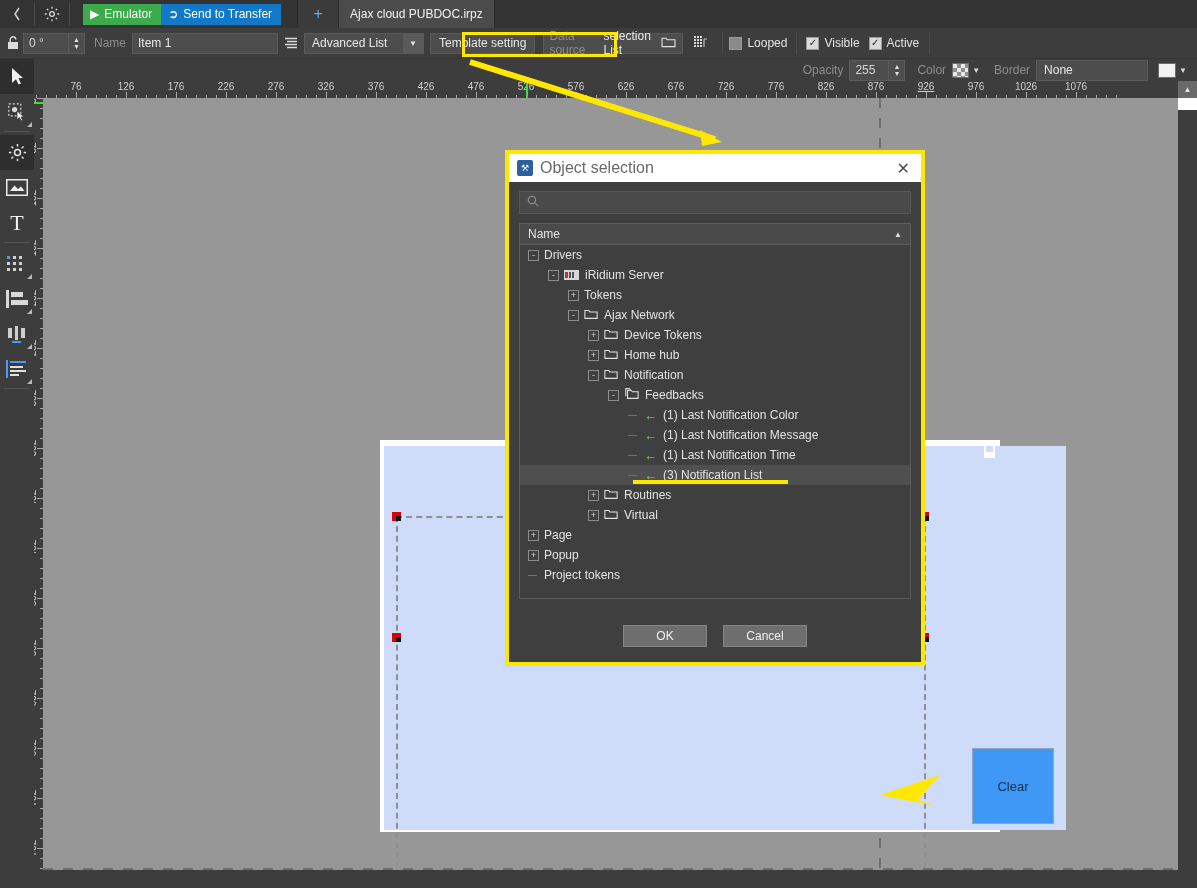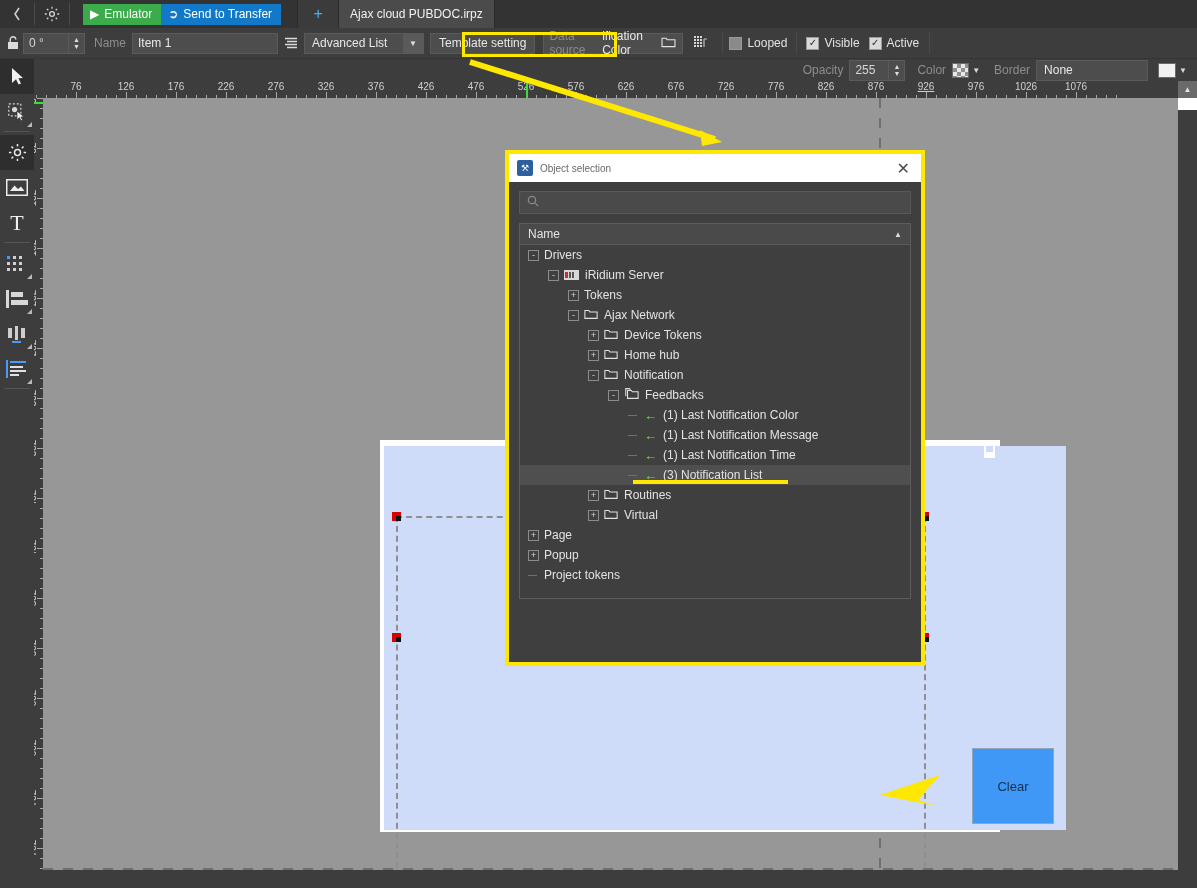--- a/index.html
+++ b/index.html
@@ -218,21 +218,21 @@
   }
   .dlg-title {
     height: 28px; background: #ffffff; display: flex; align-items: center;
     padding: 0 4px 0 8px;
   }
   .dlg-ico {
     width: 16px; height: 16px; background: #2c5f9e; border-radius: 2px;
     display: flex; align-items: center; justify-content: center; color: #fff; font-size: 9px;
     margin-right: 7px;
   }
-  .dlg-title-text { color: #6a6a6a; font-size: 10px; }
+  .dlg-title-text { color: #6a6a6a; font-size: 16px; }
   .dlg-close { margin-left: auto; color: #4a4a4a; font-size: 16px; padding: 0 7px; }
   .dlg-body { padding: 9px 10px 0 10px; }
   .search-box {
     height: 23px; background: #4a4a4a; border: 1px solid #585858;
     display: flex; align-items: center; padding-left: 7px; color: #8d8d8d;
   }
   .col-header {
     margin-top: 9px; height: 22px; background: #4a4a4a; border: 1px solid #5c5c5c;
     display: flex; align-items: center; padding: 0 8px; color: #e4e4e4; font-size: 12px;
   }
@@ -334,21 +334,21 @@
     <div class="combo" style="width:120px">
       <span>Advanced List</span>
       <span class="combo-arrow">▼</span>
     </div>
 
     <div class="plain-btn" style="margin-left:6px">Template setting</div>
 
     <div class="ds-wrap" style="margin-left:8px">
       <div class="ds-field" style="width:140px">
         <span class="ds-placeholder">Data source</span>
-        <span class="ds-value">ification Color</span>
+        <span class="ds-value">selection List</span>
         <span class="ds-folder">
           <svg width="15" height="12" viewBox="0 0 16 13" fill="none" stroke="#e4e4e4" stroke-width="1.2">
             <path d="M1 11.5V2.5h4.4l1.3 1.6H15v7.4z"></path>
           </svg>
         </span>
       </div>
     </div>
 
     <div class="tb-ico" style="width:28px;margin-left:5px">
       <svg width="16" height="14" viewBox="0 0 16 14">
@@ -855,20 +855,24 @@
           <div class="trow" style="padding-left: 8px;">
             <span class="texp">+</span>
             <span>Popup</span>
           </div>
           <div class="trow" style="padding-left: 8px;">
             <span class="tleaf-line"></span>
             <span>Project tokens</span>
           </div>
         </div>
     </div>
+    <div class="dlg-buttons">
+      <div class="dlg-btn">OK</div>
+      <div class="dlg-btn">Cancel</div>
+    </div>
   </div>
 
   <div class="ann-box" style="left:462px;top:32px;width:155px;height:25px;"></div>
   <svg class="ann">
     <line x1="470" y1="62" x2="715" y2="139" stroke="#ffe800" stroke-width="6"></line>
     <polygon points="722,142 700,130 702,146" fill="#ffe800"></polygon>
     <polygon points="880,795 940,775 918,800 936,806" fill="#ffe800"></polygon>
   </svg>
   <div class="ann-underline" style="left:633px;top:480px;width:155px;"></div>
 

